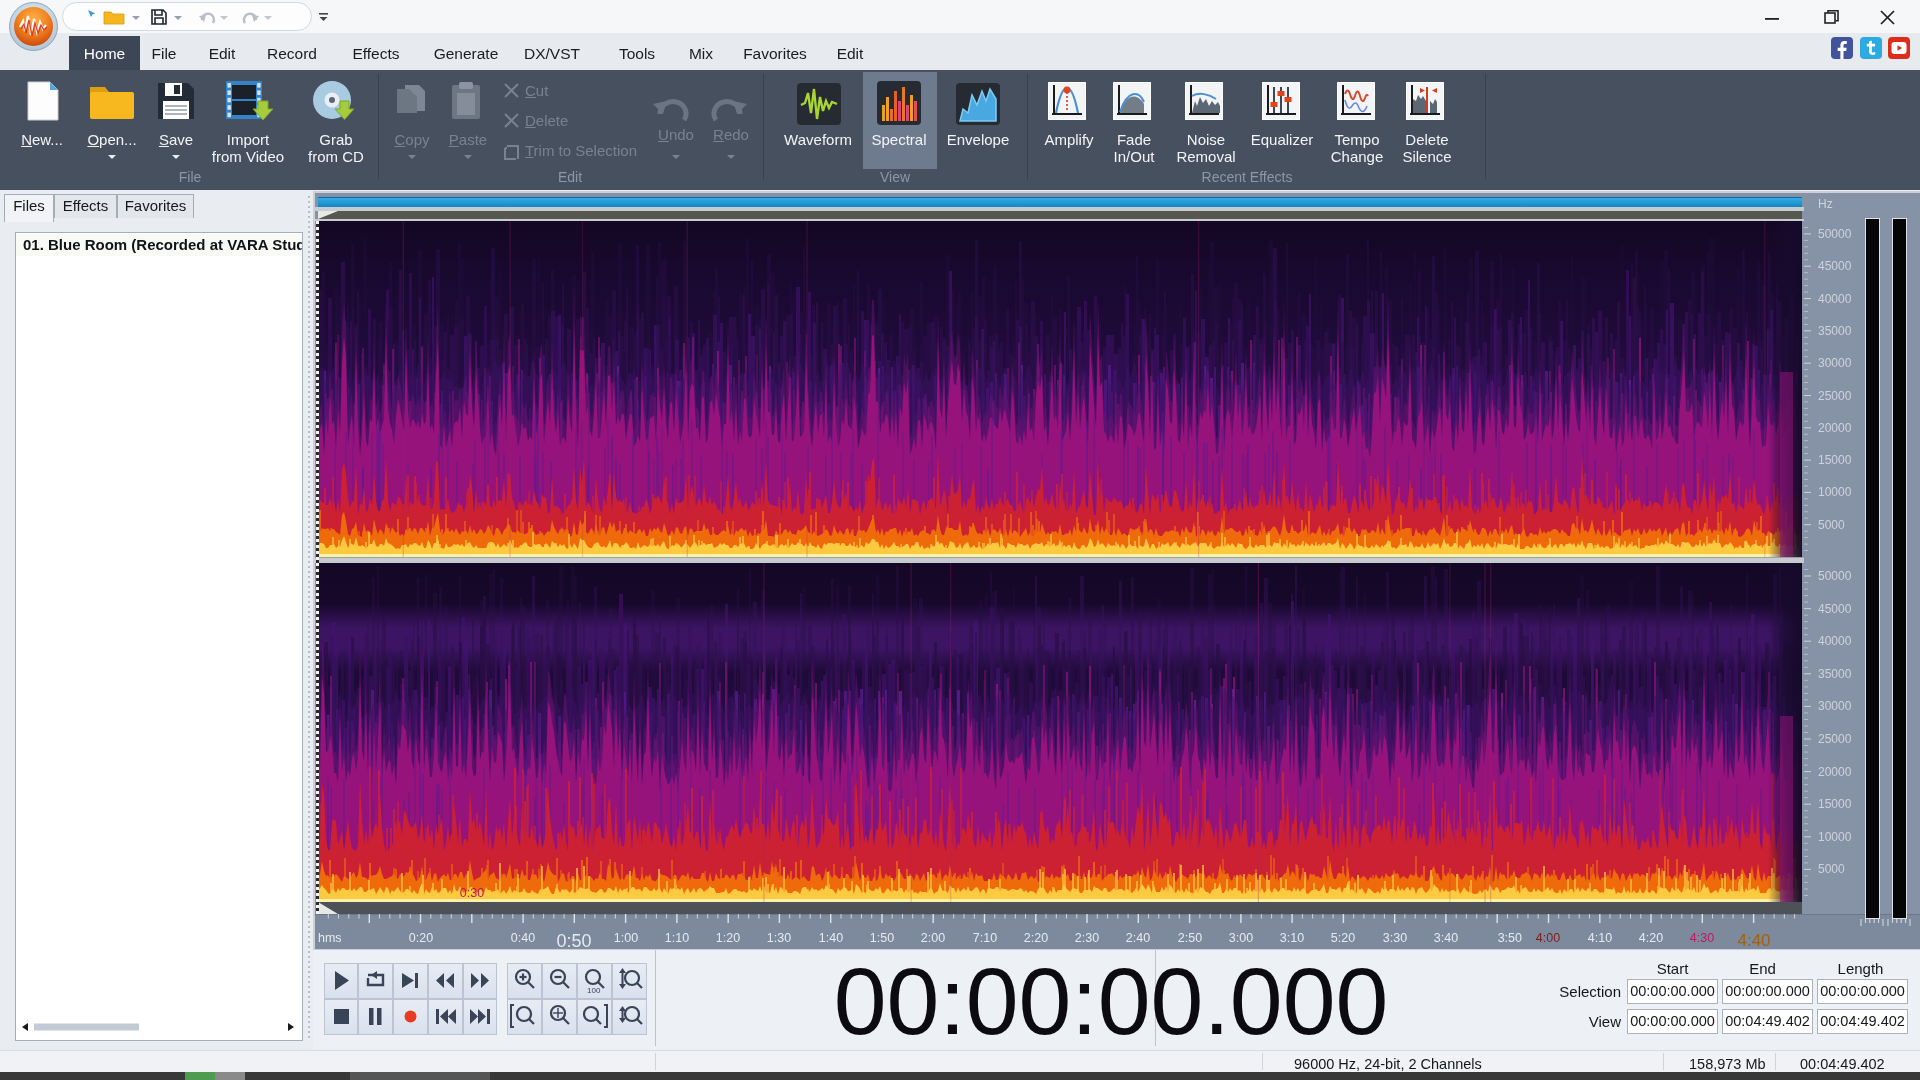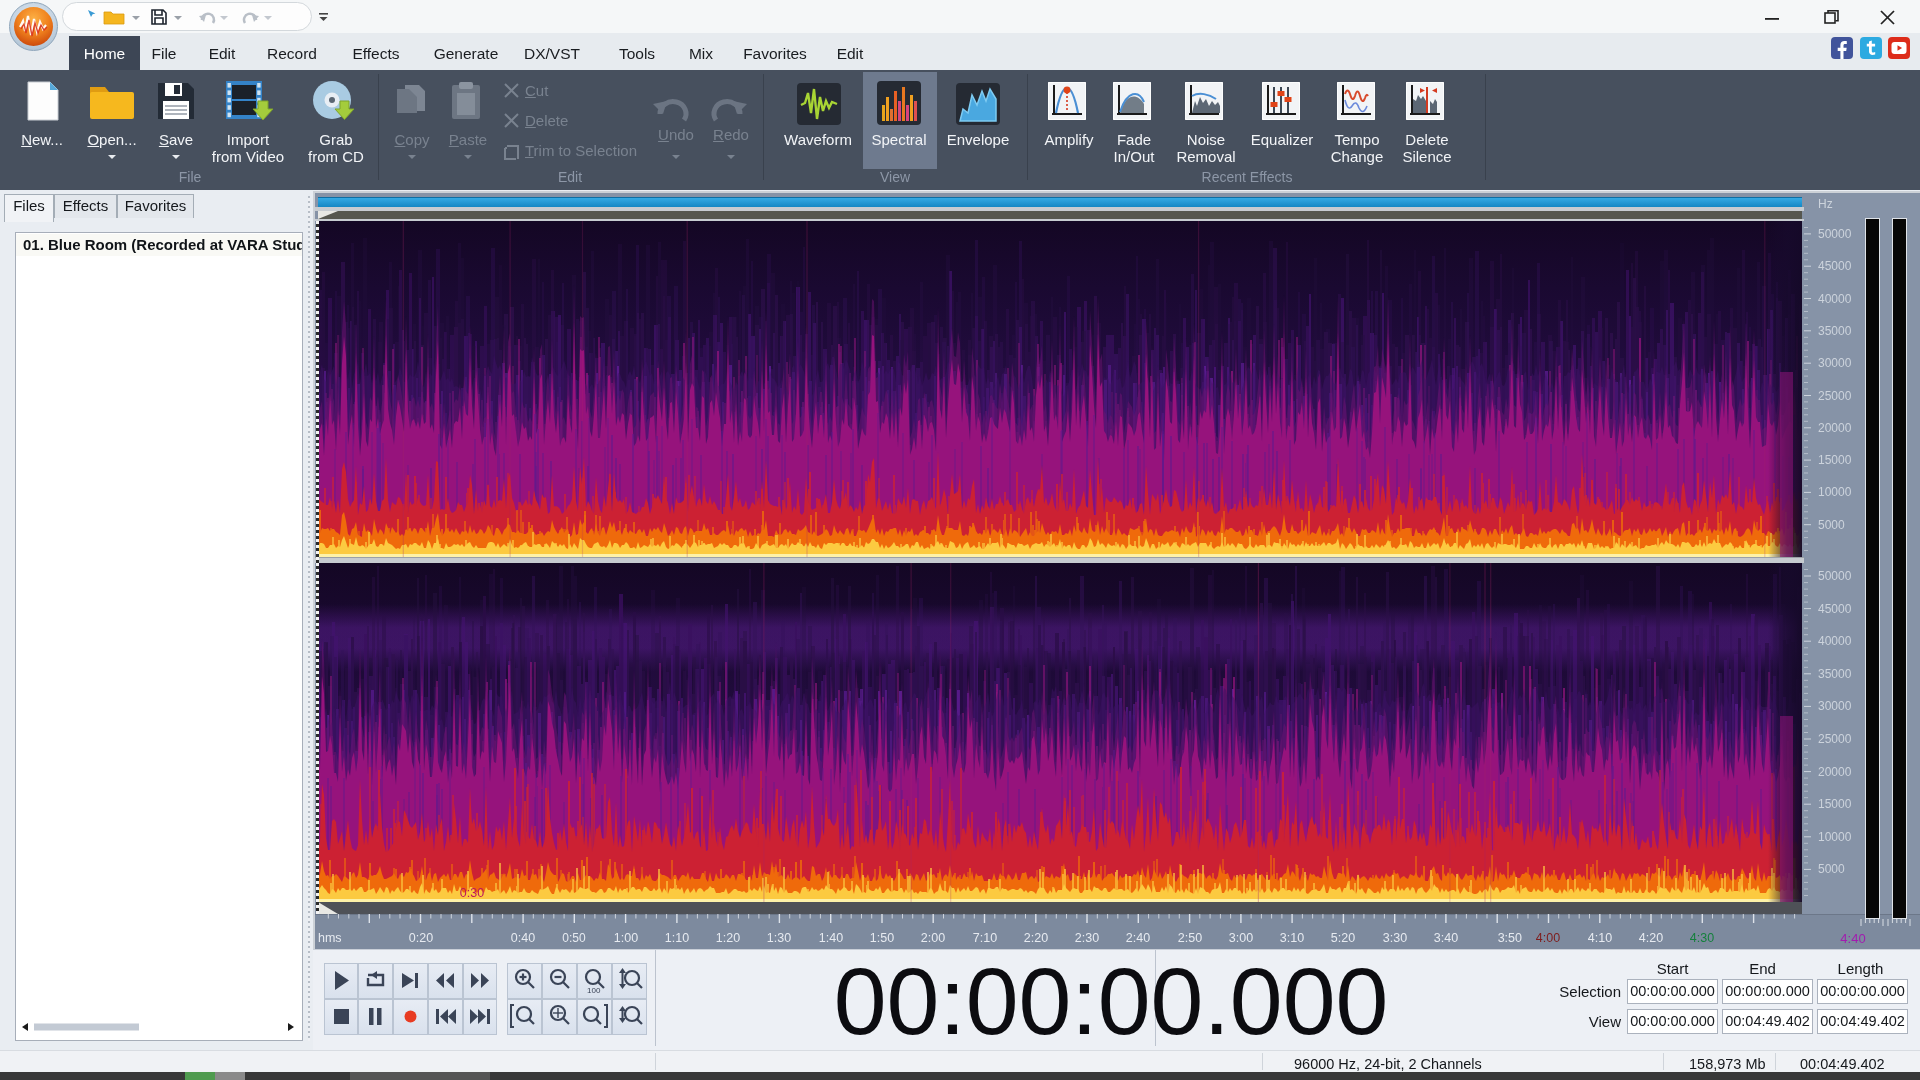--- a/index.html
+++ b/index.html
@@ -657,21 +657,21 @@
     <line x1="1438.6" y1="0" x2="1438.6" y2="9" stroke="#dde2e9" stroke-width="1.4"></line>
     <line x1="1448.8" y1="0" x2="1448.8" y2="4.5" stroke="#ccd2db" stroke-width="1"></line>
     <line x1="1459.1" y1="0" x2="1459.1" y2="4.5" stroke="#ccd2db" stroke-width="1"></line>
     <line x1="1469.3" y1="0" x2="1469.3" y2="4.5" stroke="#ccd2db" stroke-width="1"></line>
     <line x1="1479.6" y1="0" x2="1479.6" y2="4.5" stroke="#ccd2db" stroke-width="1"></line>
   </svg>
 <div class="abs" style="left:318px;top:931px;font-size:12.5px;color:#e6eaf0">hms</div>
 <div class="abs" style="left:421px;top:931px;width:50px;margin-left:-25px;text-align:center;font-size:12.5px;color:#e6eaf0">0:20</div>
 <div class="abs" style="left:472px;top:886px;width:50px;margin-left:-25px;text-align:center;font-size:12.5px;color:#be185d">0:30</div>
 <div class="abs" style="left:523px;top:931px;width:50px;margin-left:-25px;text-align:center;font-size:12.5px;color:#e6eaf0">0:40</div>
-<div class="abs" style="left:574px;top:931px;width:50px;margin-left:-25px;text-align:center;font-size:12px;color:#e6eaf0">0:50</div>
+<div class="abs" style="left:574px;top:931px;width:50px;margin-left:-25px;text-align:center;font-size:18px;color:#e6eaf0">0:50</div>
 <div class="abs" style="left:626px;top:931px;width:50px;margin-left:-25px;text-align:center;font-size:12.5px;color:#e6eaf0">1:00</div>
 <div class="abs" style="left:677px;top:931px;width:50px;margin-left:-25px;text-align:center;font-size:12.5px;color:#e6eaf0">1:10</div>
 <div class="abs" style="left:728px;top:931px;width:50px;margin-left:-25px;text-align:center;font-size:12.5px;color:#e6eaf0">1:20</div>
 <div class="abs" style="left:779px;top:931px;width:50px;margin-left:-25px;text-align:center;font-size:12.5px;color:#e6eaf0">1:30</div>
 <div class="abs" style="left:831px;top:931px;width:50px;margin-left:-25px;text-align:center;font-size:12.5px;color:#e6eaf0">1:40</div>
 <div class="abs" style="left:882px;top:931px;width:50px;margin-left:-25px;text-align:center;font-size:12.5px;color:#e6eaf0">1:50</div>
 <div class="abs" style="left:933px;top:931px;width:50px;margin-left:-25px;text-align:center;font-size:12.5px;color:#e6eaf0">2:00</div>
 <div class="abs" style="left:985px;top:931px;width:50px;margin-left:-25px;text-align:center;font-size:12.5px;color:#e6eaf0">7:10</div>
 <div class="abs" style="left:1036px;top:931px;width:50px;margin-left:-25px;text-align:center;font-size:12.5px;color:#e6eaf0">2:20</div>
 <div class="abs" style="left:1087px;top:931px;width:50px;margin-left:-25px;text-align:center;font-size:12.5px;color:#e6eaf0">2:30</div>
@@ -679,22 +679,22 @@
 <div class="abs" style="left:1190px;top:931px;width:50px;margin-left:-25px;text-align:center;font-size:12.5px;color:#e6eaf0">2:50</div>
 <div class="abs" style="left:1241px;top:931px;width:50px;margin-left:-25px;text-align:center;font-size:12.5px;color:#e6eaf0">3:00</div>
 <div class="abs" style="left:1292px;top:931px;width:50px;margin-left:-25px;text-align:center;font-size:12.5px;color:#e6eaf0">3:10</div>
 <div class="abs" style="left:1343px;top:931px;width:50px;margin-left:-25px;text-align:center;font-size:12.5px;color:#e6eaf0">5:20</div>
 <div class="abs" style="left:1395px;top:931px;width:50px;margin-left:-25px;text-align:center;font-size:12.5px;color:#e6eaf0">3:30</div>
 <div class="abs" style="left:1446px;top:931px;width:50px;margin-left:-25px;text-align:center;font-size:12.5px;color:#e6eaf0">3:40</div>
 <div class="abs" style="left:1497px;top:931px;width:50px;margin-left:-25px;text-align:right;font-size:12.5px;color:#e6eaf0">3:50</div>
 <div class="abs" style="left:1548px;top:931px;width:50px;margin-left:-25px;text-align:center;font-size:12.5px;color:#7f1d1d">4:00</div>
 <div class="abs" style="left:1600px;top:931px;width:50px;margin-left:-25px;text-align:center;font-size:12.5px;color:#e6eaf0">4:10</div>
 <div class="abs" style="left:1651px;top:931px;width:50px;margin-left:-25px;text-align:center;font-size:12.5px;color:#e6eaf0">4:20</div>
-<div class="abs" style="left:1702px;top:931px;width:50px;margin-left:-25px;text-align:center;font-size:12.5px;color:#15803d">4:30</div>
-<div class="abs" style="left:1853px;top:931px;width:50px;margin-left:-25px;text-align:center;font-size:13px;color:#a21caf">4:40</div>
+<div class="abs" style="left:1702px;top:931px;width:50px;margin-left:-25px;text-align:center;font-size:12.5px;color:#be185d">4:30</div>
+<div class="abs" style="left:1754px;top:931px;width:50px;margin-left:-25px;text-align:center;font-size:17px;color:#a16207">4:40</div>
 <svg class="abs" style="left:1804px;top:197px" width="116" height="717" viewBox="0 0 116 717">
     <line x1="0" y1="353.5" x2="4" y2="353.5" stroke="#bfc7d1" stroke-width="0.8"></line>
     <line x1="0" y1="347.1" x2="4" y2="347.1" stroke="#bfc7d1" stroke-width="0.8"></line>
     <line x1="0" y1="340.6" x2="4" y2="340.6" stroke="#bfc7d1" stroke-width="0.8"></line>
     <line x1="0" y1="334.2" x2="4" y2="334.2" stroke="#bfc7d1" stroke-width="0.8"></line>
     <line x1="0" y1="327.7" x2="7" y2="327.7" stroke="#ccd3dc" stroke-width="1"></line>
     <text x="14" y="331.7" font-size="12" fill="#ccd3dc" font-family="Liberation Sans">5000</text>
     <line x1="0" y1="321.2" x2="4" y2="321.2" stroke="#bfc7d1" stroke-width="0.8"></line>
     <line x1="0" y1="314.8" x2="4" y2="314.8" stroke="#bfc7d1" stroke-width="0.8"></line>
     <line x1="0" y1="308.3" x2="4" y2="308.3" stroke="#bfc7d1" stroke-width="0.8"></line>

